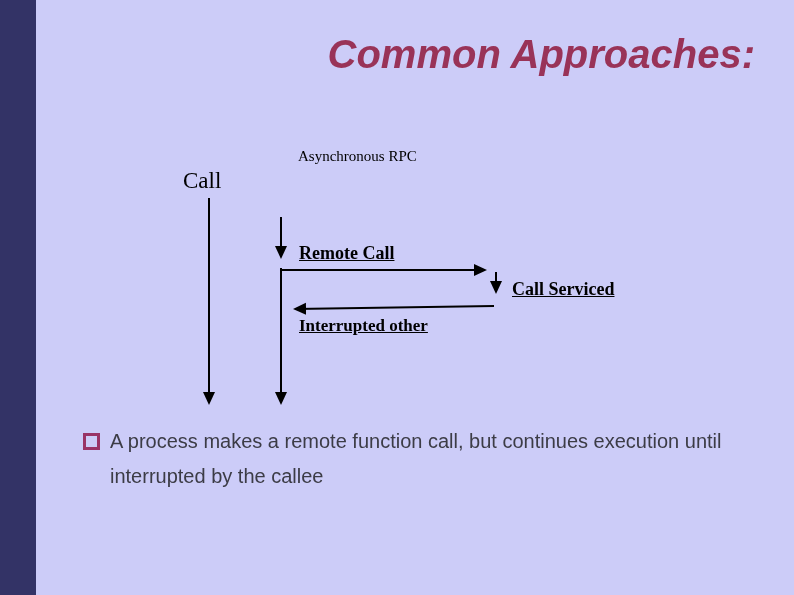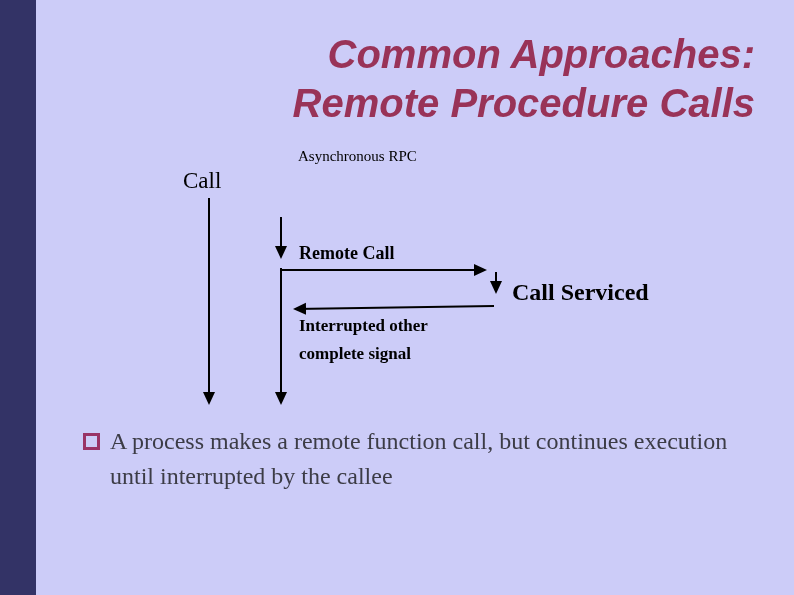--- a/index.html
+++ b/index.html
@@ -28,62 +28,59 @@
     font-size:40px;line-height:49px;
     color:var(--title);
   }
   .dlabel{
     position:absolute;white-space:nowrap;
     font-family:"Liberation Serif","DejaVu Serif",serif;
     color:var(--ink);
   }
   .lbl-time{left:183px;top:168px;font-size:23px;}
   .lbl-heading{left:298px;top:148px;font-size:15px;}
-  .b{font-weight:bold;}
+  .b{font-weight:bold;text-decoration:underline;}
   .lbl-remote-call{left:299px;top:243px;font-size:18px;}
   .lbl-executes{left:299px;top:279px;font-size:18px;}
-  .lbl-call-serviced{left:512px;top:279px;font-size:24px;}
+  .lbl-call-serviced{left:512px;top:279px;font-size:18px;}
   .lbl-interrupted1{left:299px;top:316px;font-size:17px;}
   .lbl-interrupted2{left:299px;top:344px;font-size:17px;}
   .diagram-svg{
     position:absolute;left:0;top:0;width:794px;height:595px;
     pointer-events:none;
   }
   .arrow-line{stroke:var(--ink);stroke-width:2;fill:none;}
   .bullet-square{
     position:absolute;left:83px;top:433px;
     width:11px;height:11px;
     border:3px solid var(--bullet);
     background:transparent;
   }
   .bullet-text{
     position:absolute;left:110px;top:424px;width:648px;
-    font-size:24px;line-height:35px;
+    font-size:20px;line-height:35px;
     color:var(--body);
-    font-family:Liberation Serif, serif;
   }
 </style>
 </head>
 <body>
 
 <div class="slide">
 
   <div class="accent-bar"></div>
 
   <div class="title">
     <div>Common Approaches:</div>
-    <div>Remote Procedure Calls</div>
   </div>
 
   <div class="dlabel lbl-time">Call</div>
   <div class="dlabel lbl-heading">Asynchronous RPC</div>
   <div class="dlabel b lbl-remote-call">Remote Call</div>
   <div class="dlabel b lbl-call-serviced">Call Serviced</div>
   <div class="dlabel b lbl-interrupted1">Interrupted other</div>
-  <div class="dlabel b lbl-interrupted2">complete signal</div>
 
   <svg class="diagram-svg" viewBox="0 0 794 595" xmlns="http://www.w3.org/2000/svg">
     <defs>
       <marker id="arw" markerUnits="userSpaceOnUse" markerWidth="16" markerHeight="14" refX="11" refY="6" orient="auto">
         <path d="M0,0 L13,6 L0,12 Z" style="fill:var(--ink)"></path>
       </marker>
     </defs>
     <path class="arrow-line" d="M209,198 V403" marker-end="url(#arw)"></path>
     <path class="arrow-line" d="M281,217 V257" marker-end="url(#arw)"></path>
     <path class="arrow-line" d="M281,268 V403" marker-end="url(#arw)"></path>

